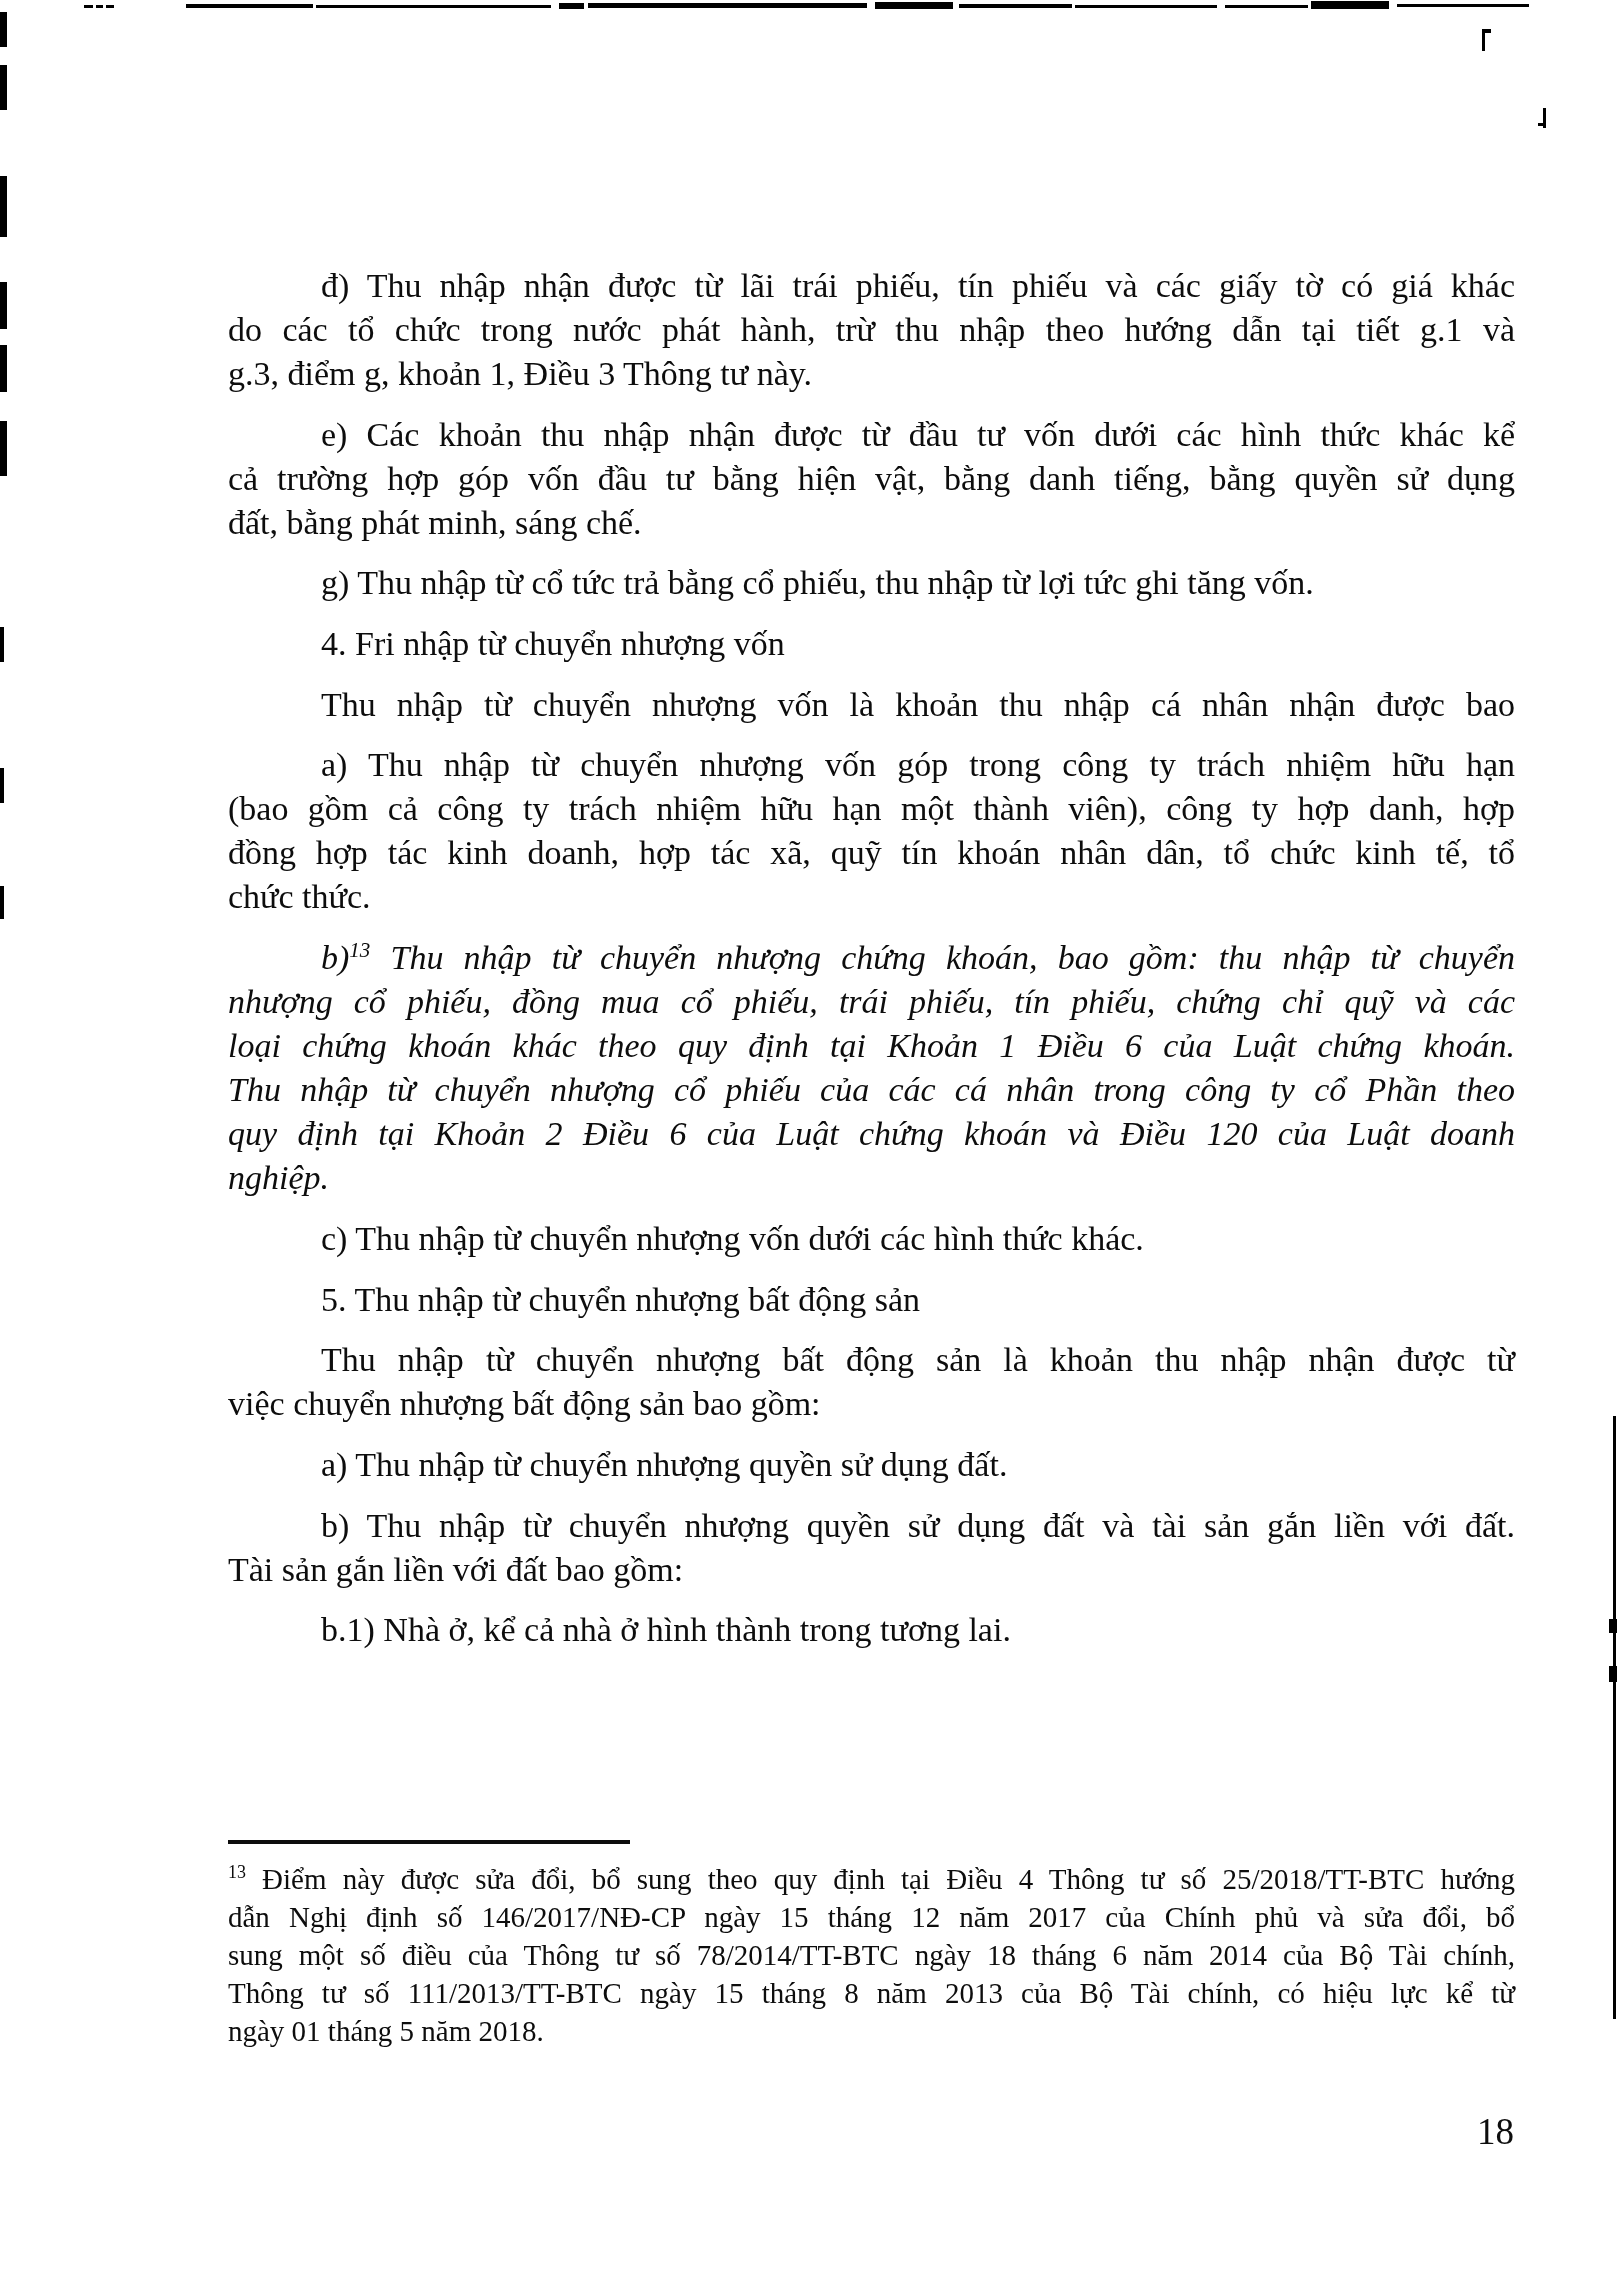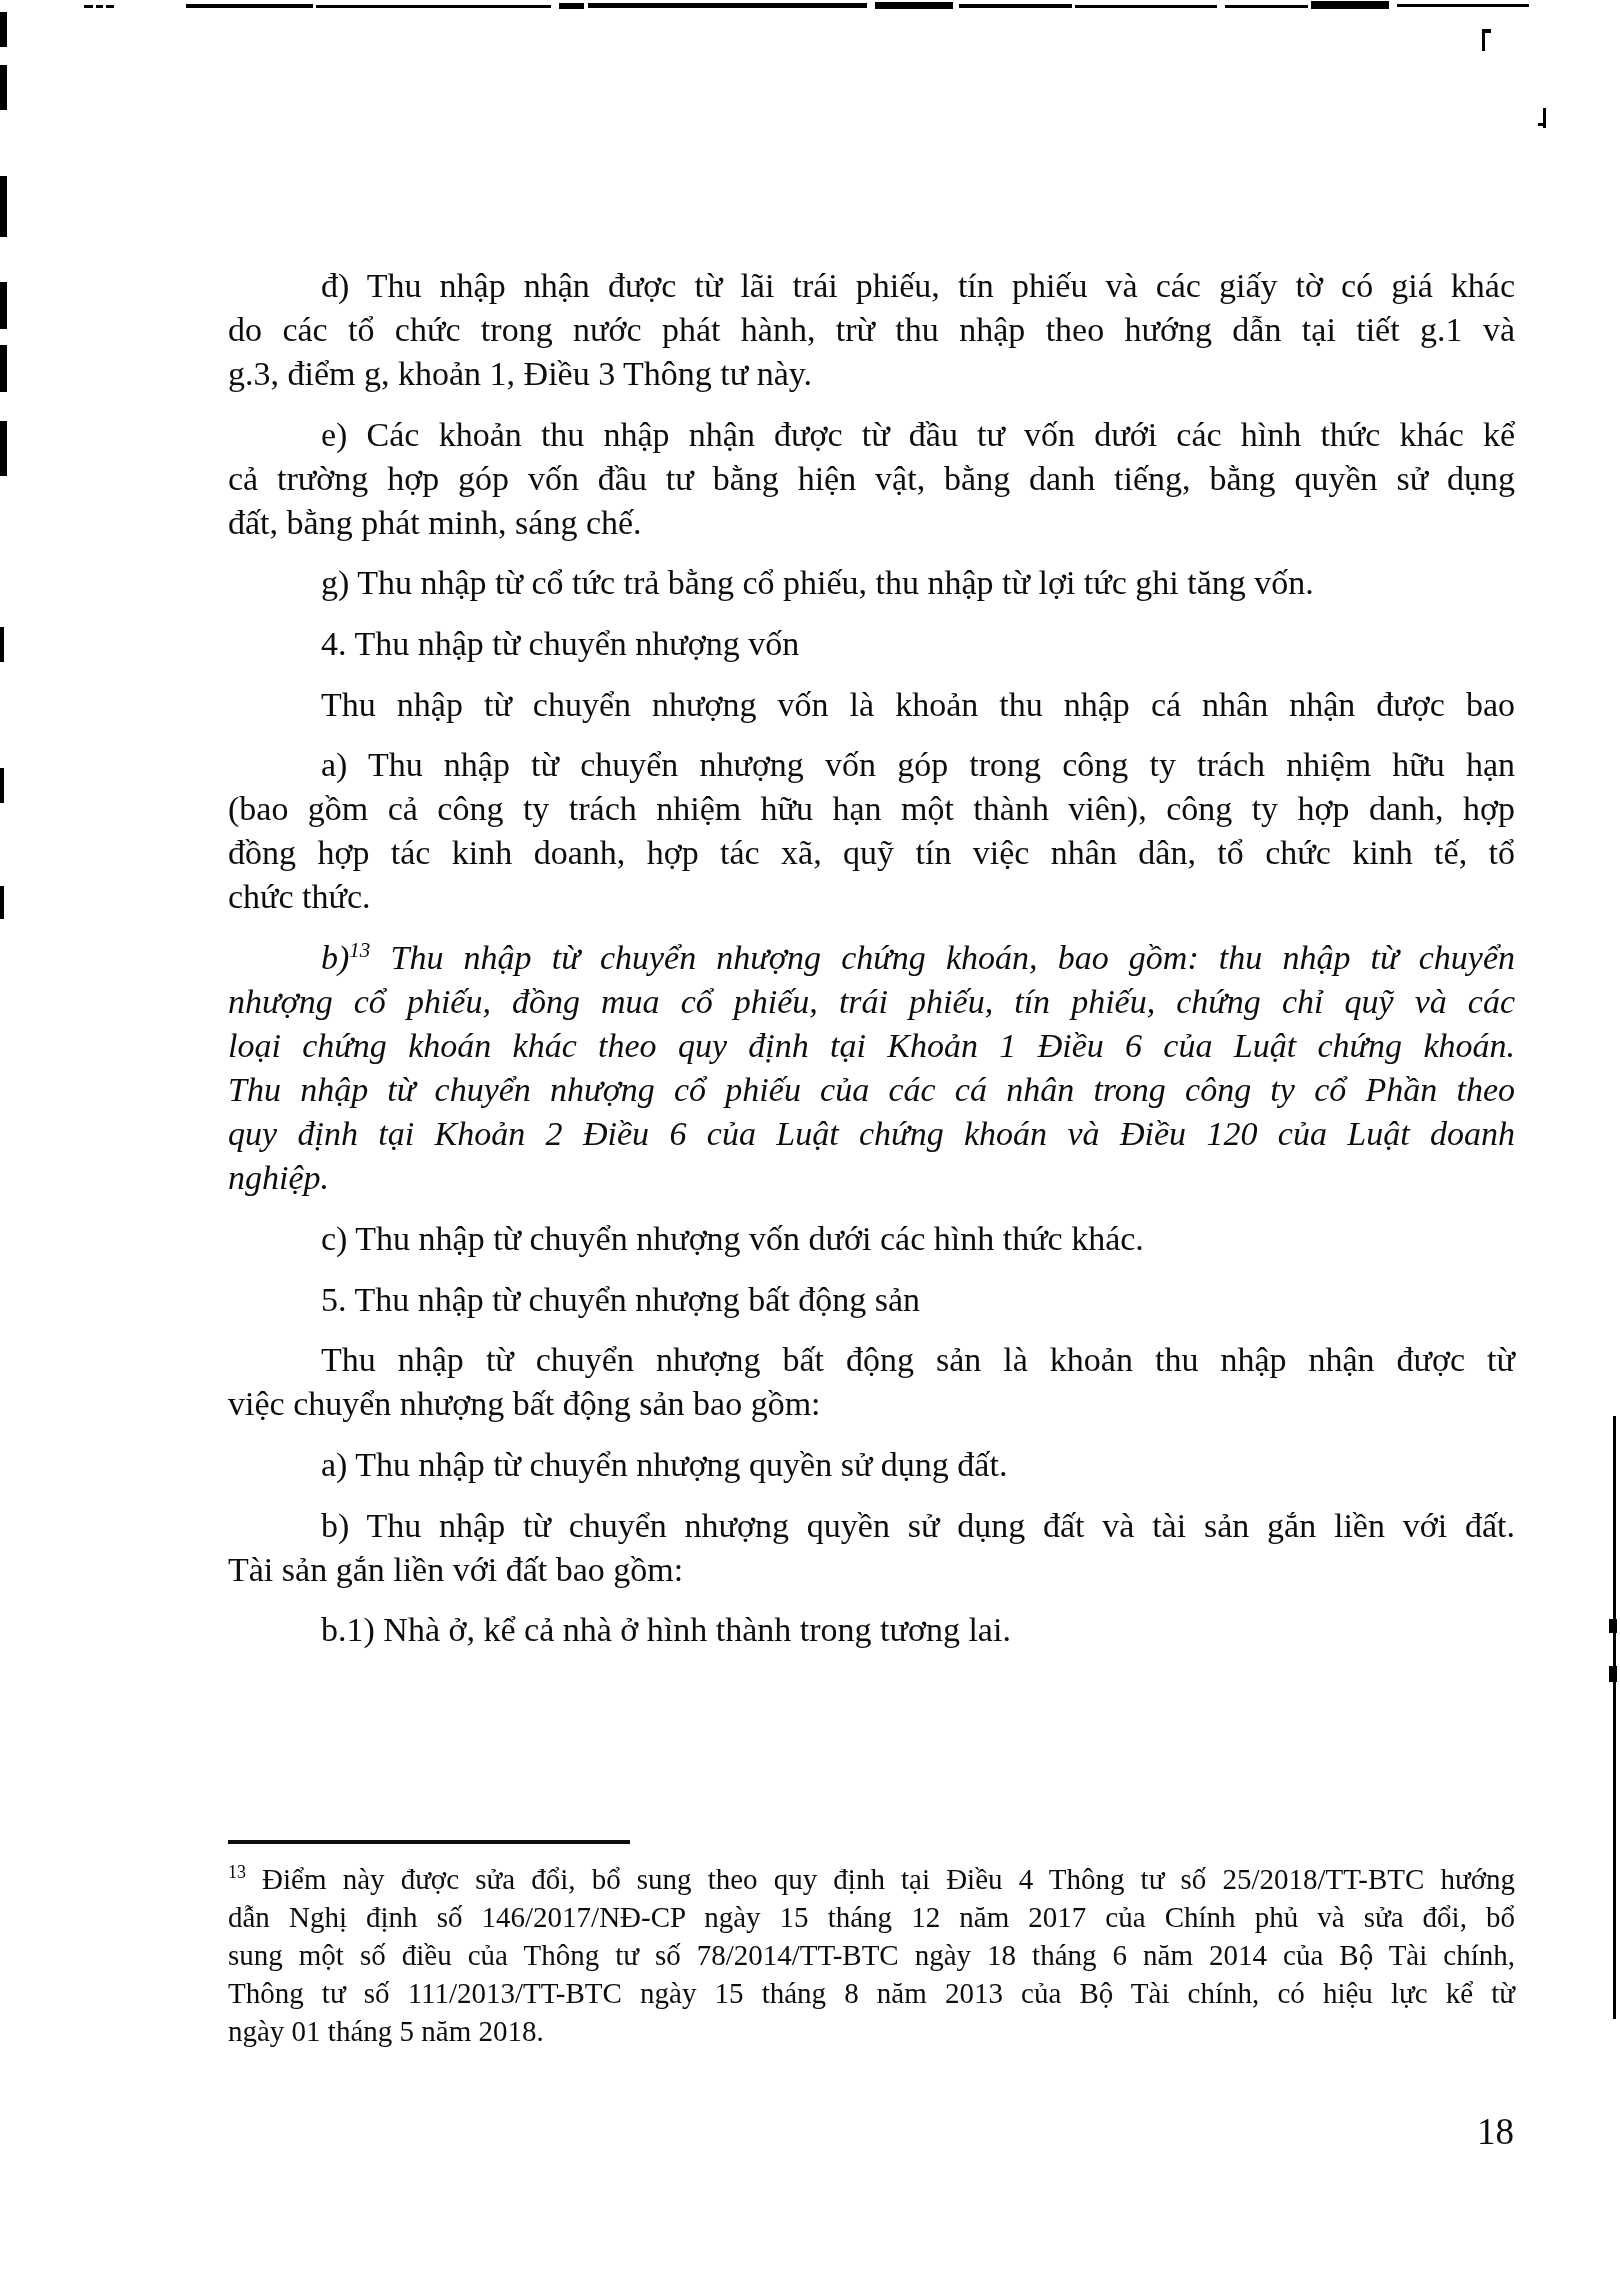--- a/index.html
+++ b/index.html
@@ -113,29 +113,29 @@
       </div>
       <div class="paragraph">
         <div class="line first just"><span>e) Các khoản thu nhập nhận được từ đầu tư vốn dưới các hình thức khác kể</span></div>
         <div class="line just"><span>cả trường hợp góp vốn đầu tư bằng hiện vật, bằng danh tiếng, bằng quyền sử dụng</span></div>
         <div class="line"><span>đất, bằng phát minh, sáng chế.</span></div>
       </div>
       <div class="paragraph">
         <div class="line first"><span>g) Thu nhập từ cổ tức trả bằng cổ phiếu, thu nhập từ lợi tức ghi tăng vốn.</span></div>
       </div>
       <div class="paragraph">
-        <div class="line first"><span>4. Thu nhập từ chuyển nhượng vốn</span></div>
+        <div class="line first"><span>4. Fri nhập từ chuyển nhượng vốn</span></div>
       </div>
       <div class="paragraph">
         <div class="line first just"><span>Thu nhập từ chuyển nhượng vốn là khoản thu nhập cá nhân nhận được bao</span></div>
       </div>
       <div class="paragraph">
         <div class="line first just"><span>a) Thu nhập từ chuyển nhượng vốn góp trong công ty trách nhiệm hữu hạn</span></div>
         <div class="line just"><span>(bao gồm cả công ty trách nhiệm hữu hạn một thành viên), công ty hợp danh, hợp</span></div>
-        <div class="line just"><span>đồng hợp tác kinh doanh, hợp tác xã, quỹ tín việc nhân dân, tổ chức kinh tế, tổ</span></div>
+        <div class="line just"><span>đồng hợp tác kinh doanh, hợp tác xã, quỹ tín khoán nhân dân, tổ chức kinh tế, tổ</span></div>
         <div class="line"><span>chức thức.</span></div>
       </div>
       <div class="paragraph italic">
         <div class="line first just"><span>b)</span><sup>13</sup><span> Thu nhập từ chuyển nhượng chứng khoán, bao gồm: thu nhập từ chuyển</span></div>
         <div class="line just"><span>nhượng cổ phiếu, đồng mua cổ phiếu, trái phiếu, tín phiếu, chứng chỉ quỹ và các</span></div>
         <div class="line just"><span>loại chứng khoán khác theo quy định tại Khoản 1 Điều 6 của Luật chứng khoán.</span></div>
         <div class="line just"><span>Thu nhập từ chuyển nhượng cổ phiếu của các cá nhân trong công ty cổ Phần theo</span></div>
         <div class="line just"><span>quy định tại Khoản 2 Điều 6 của Luật chứng khoán và Điều 120 của Luật doanh</span></div>
         <div class="line"><span>nghiệp.</span></div>
       </div>

